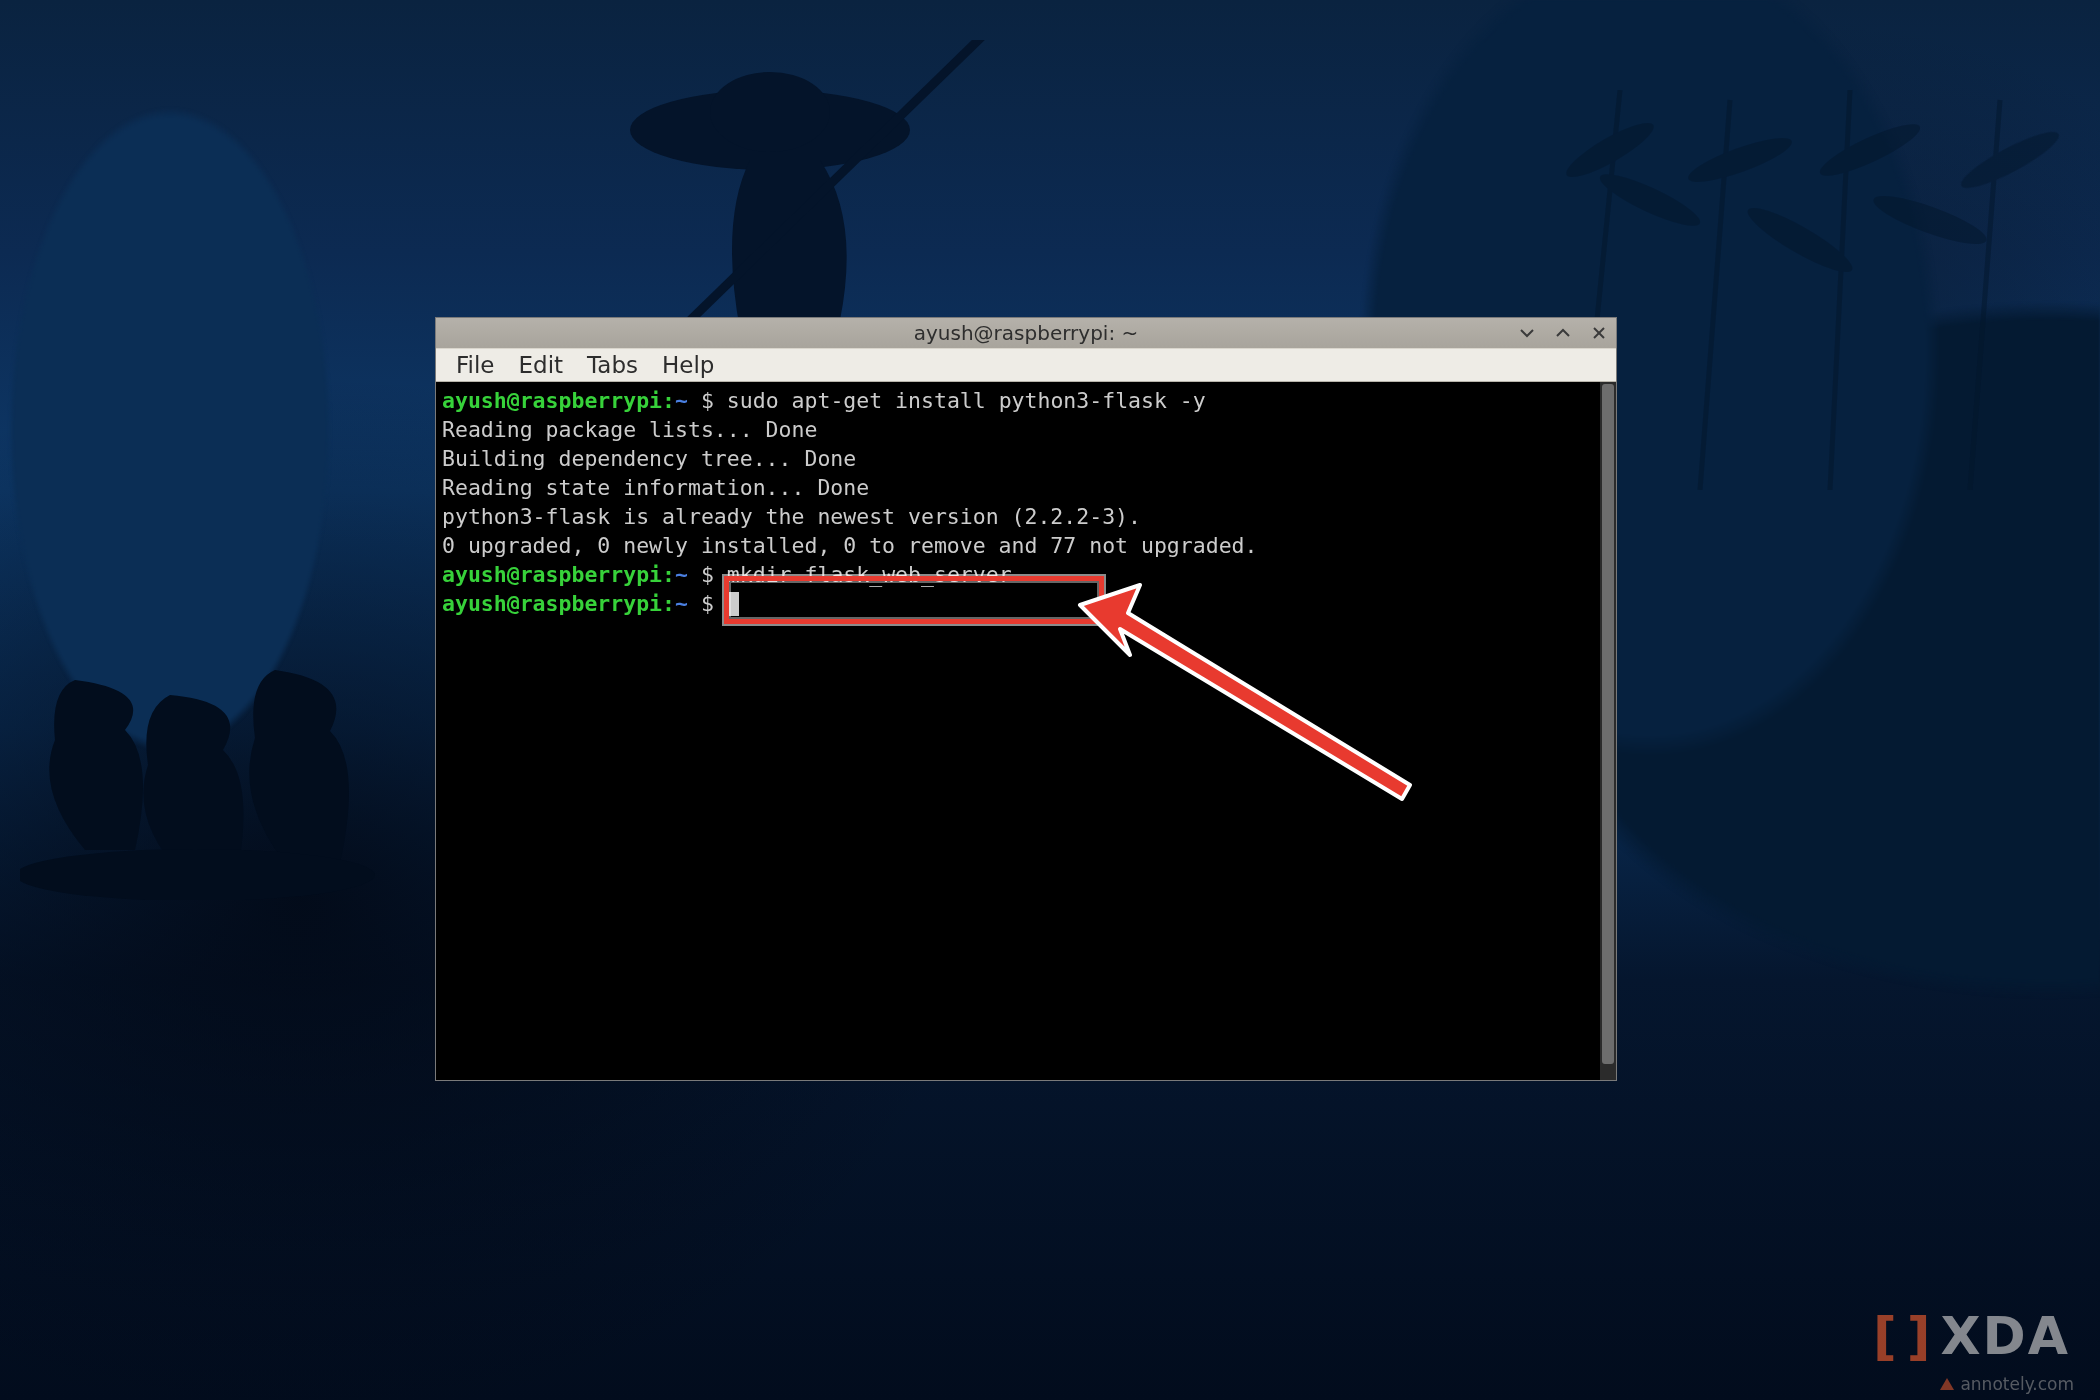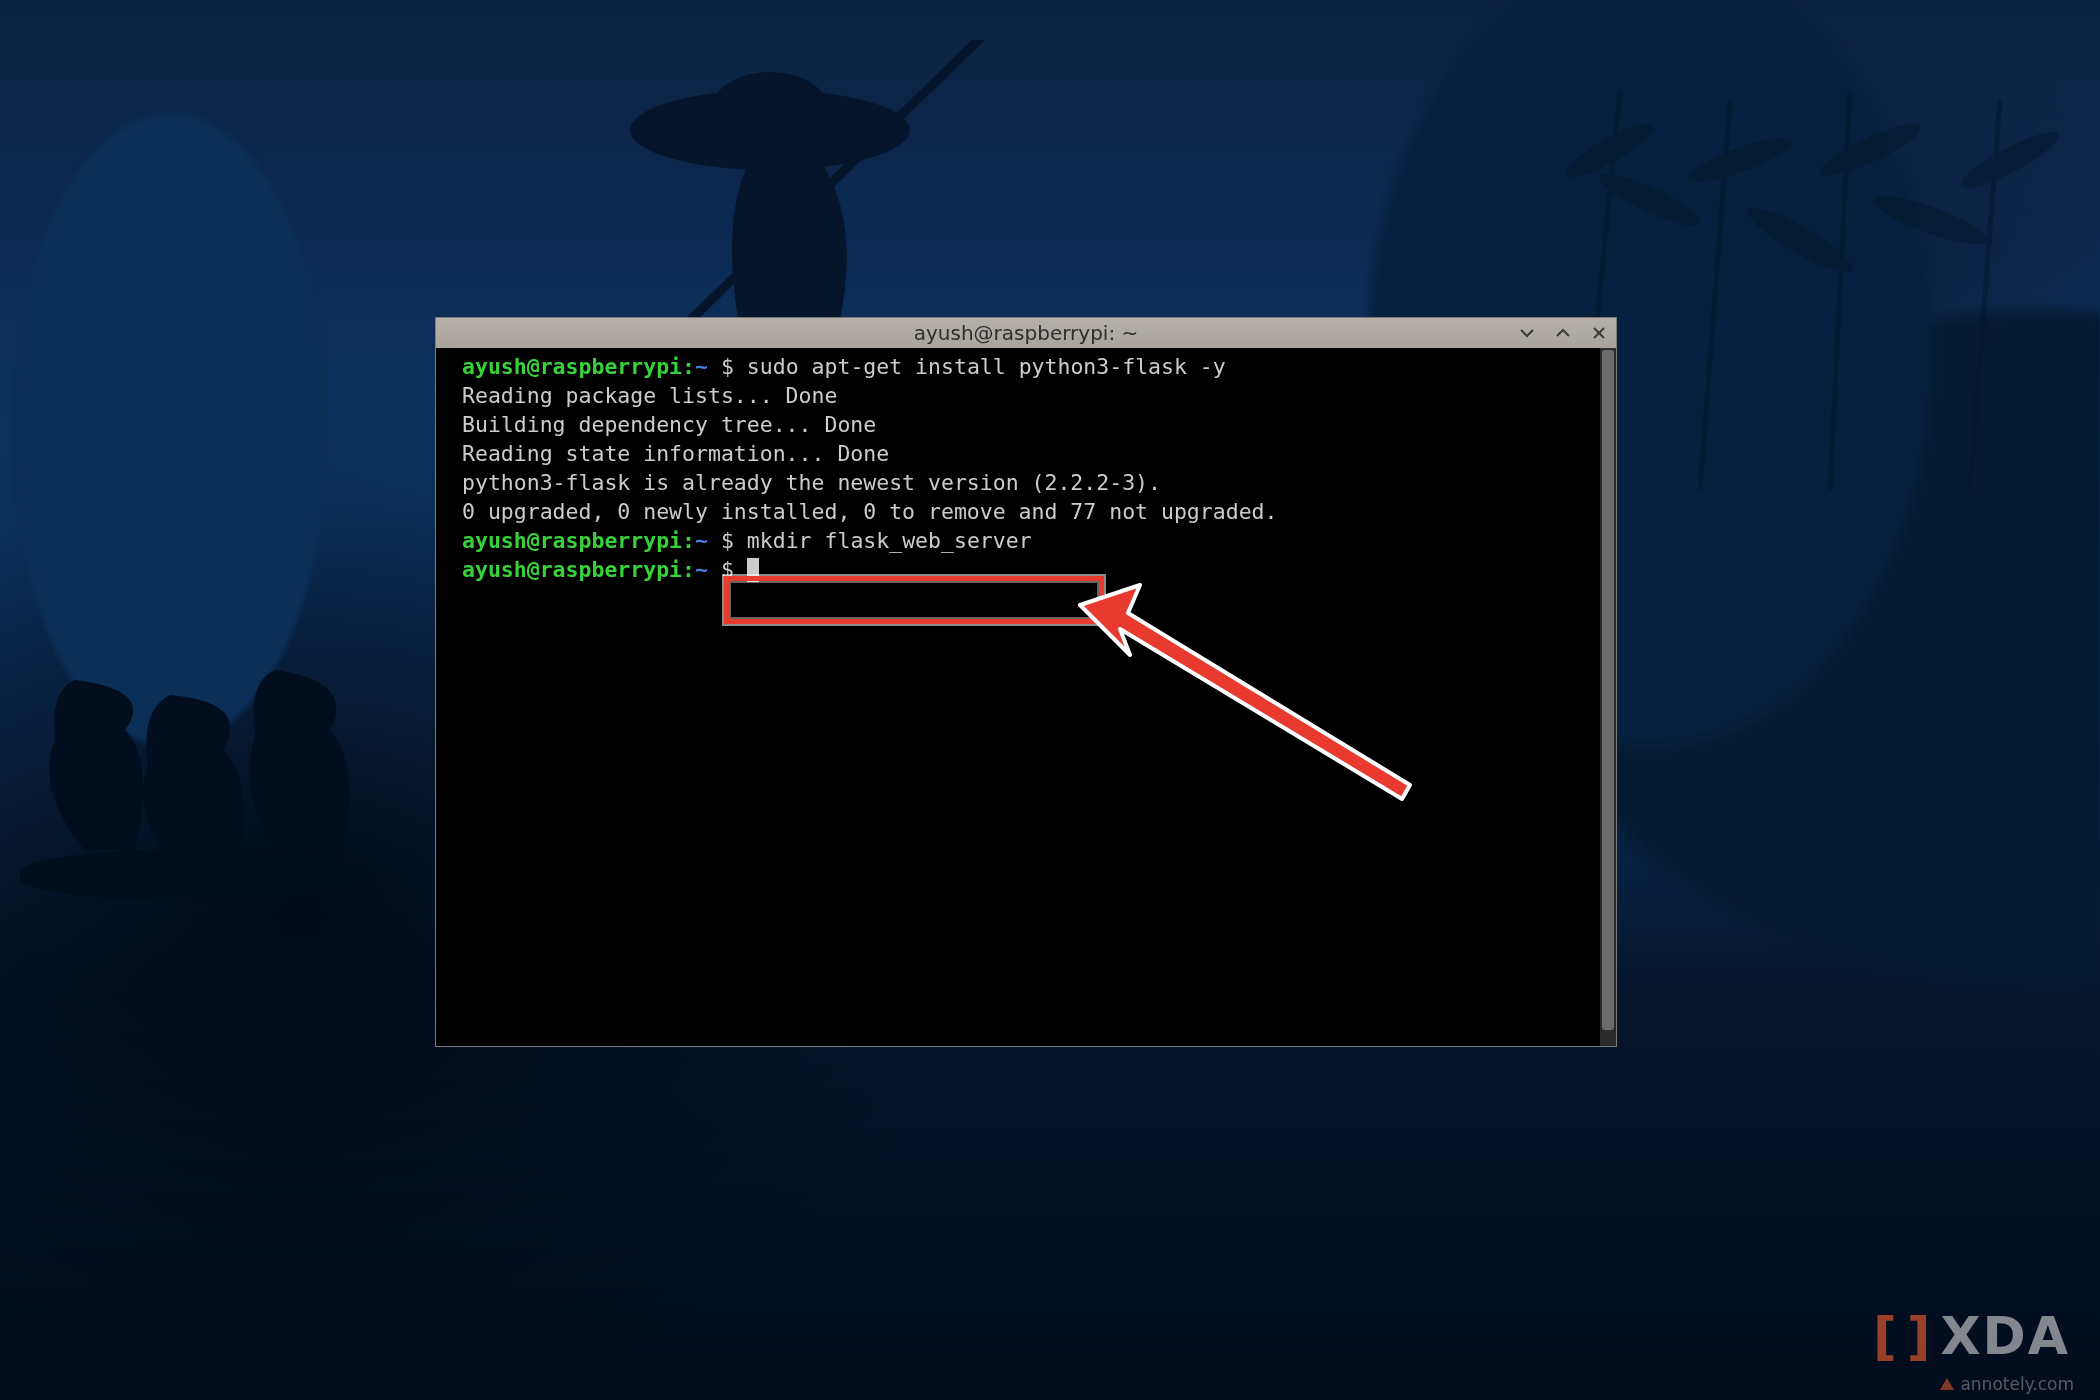--- a/index.html
+++ b/index.html
@@ -49,21 +49,21 @@
     border-top:1px solid #d9d5cc;border-bottom:1px solid #b8b4ab;
   }
   .menu-item{padding:2px 12px;cursor:pointer;}
 
   .term-wrap{position:relative;background:#000;}
   .terminal{
     font-family:"DejaVu Sans Mono","Liberation Mono",monospace;
     font-size:21.5px;line-height:29px;letter-spacing:0;
     color:#cccccc;background:#000;
     padding:4px 6px 4px 6px;min-height:690px;
-    white-space:pre;overflow:hidden;margin-left:20px;
+    white-space:pre;overflow:hidden;
   }
   .prompt-user{color:#37d23a;font-weight:bold;}
   .prompt-path{color:#4a7fe0;font-weight:bold;}
   .prompt-dollar{color:#cccccc;}
   .cmd{color:#cccccc;}
   .cursor{display:inline-block;width:12px;height:24px;background:#cccccc;vertical-align:text-bottom;}
 
   
   .scrollbar{position:absolute;top:0;right:0;bottom:0;width:16px;background:#2b2b2b;}
   .scroll-thumb{position:absolute;left:2px;right:2px;top:2px;height:680px;background:#6d6d6d;border-radius:3px;}
@@ -147,20 +147,26 @@
       </span>
       <span class="win-btn">
         <svg viewBox="0 0 16 16">
             <line x1="3" y1="3" x2="13" y2="13"></line>
             <line x1="13" y1="3" x2="3" y2="13"></line>
           </svg>
       </span>
     </div>
   </div>
 
+  <div class="menubar">
+    <span class="menu-item">File</span>
+    <span class="menu-item">Edit</span>
+    <span class="menu-item">Tabs</span>
+    <span class="menu-item">Help</span>
+  </div>
 
   <div class="term-wrap">
     <div class="terminal"><span class="prompt-user">ayush@raspberrypi</span><span class="prompt-user">:</span><span class="prompt-path">~</span> <span class="prompt-dollar">$</span> <span class="cmd">sudo apt-get install python3-flask -y</span>
 <span class="cmd">Reading package lists... Done</span>
 <span class="cmd">Building dependency tree... Done</span>
 <span class="cmd">Reading state information... Done</span>
 <span class="cmd">python3-flask is already the newest version (2.2.2-3).</span>
 <span class="cmd">0 upgraded, 0 newly installed, 0 to remove and 77 not upgraded.</span>
 <span class="prompt-user">ayush@raspberrypi</span><span class="prompt-user">:</span><span class="prompt-path">~</span> <span class="prompt-dollar">$</span> <span class="cmd">mkdir flask_web_server</span>
 <span class="prompt-user">ayush@raspberrypi</span><span class="prompt-user">:</span><span class="prompt-path">~</span> <span class="prompt-dollar">$</span> <span class="cursor"></span></div>

